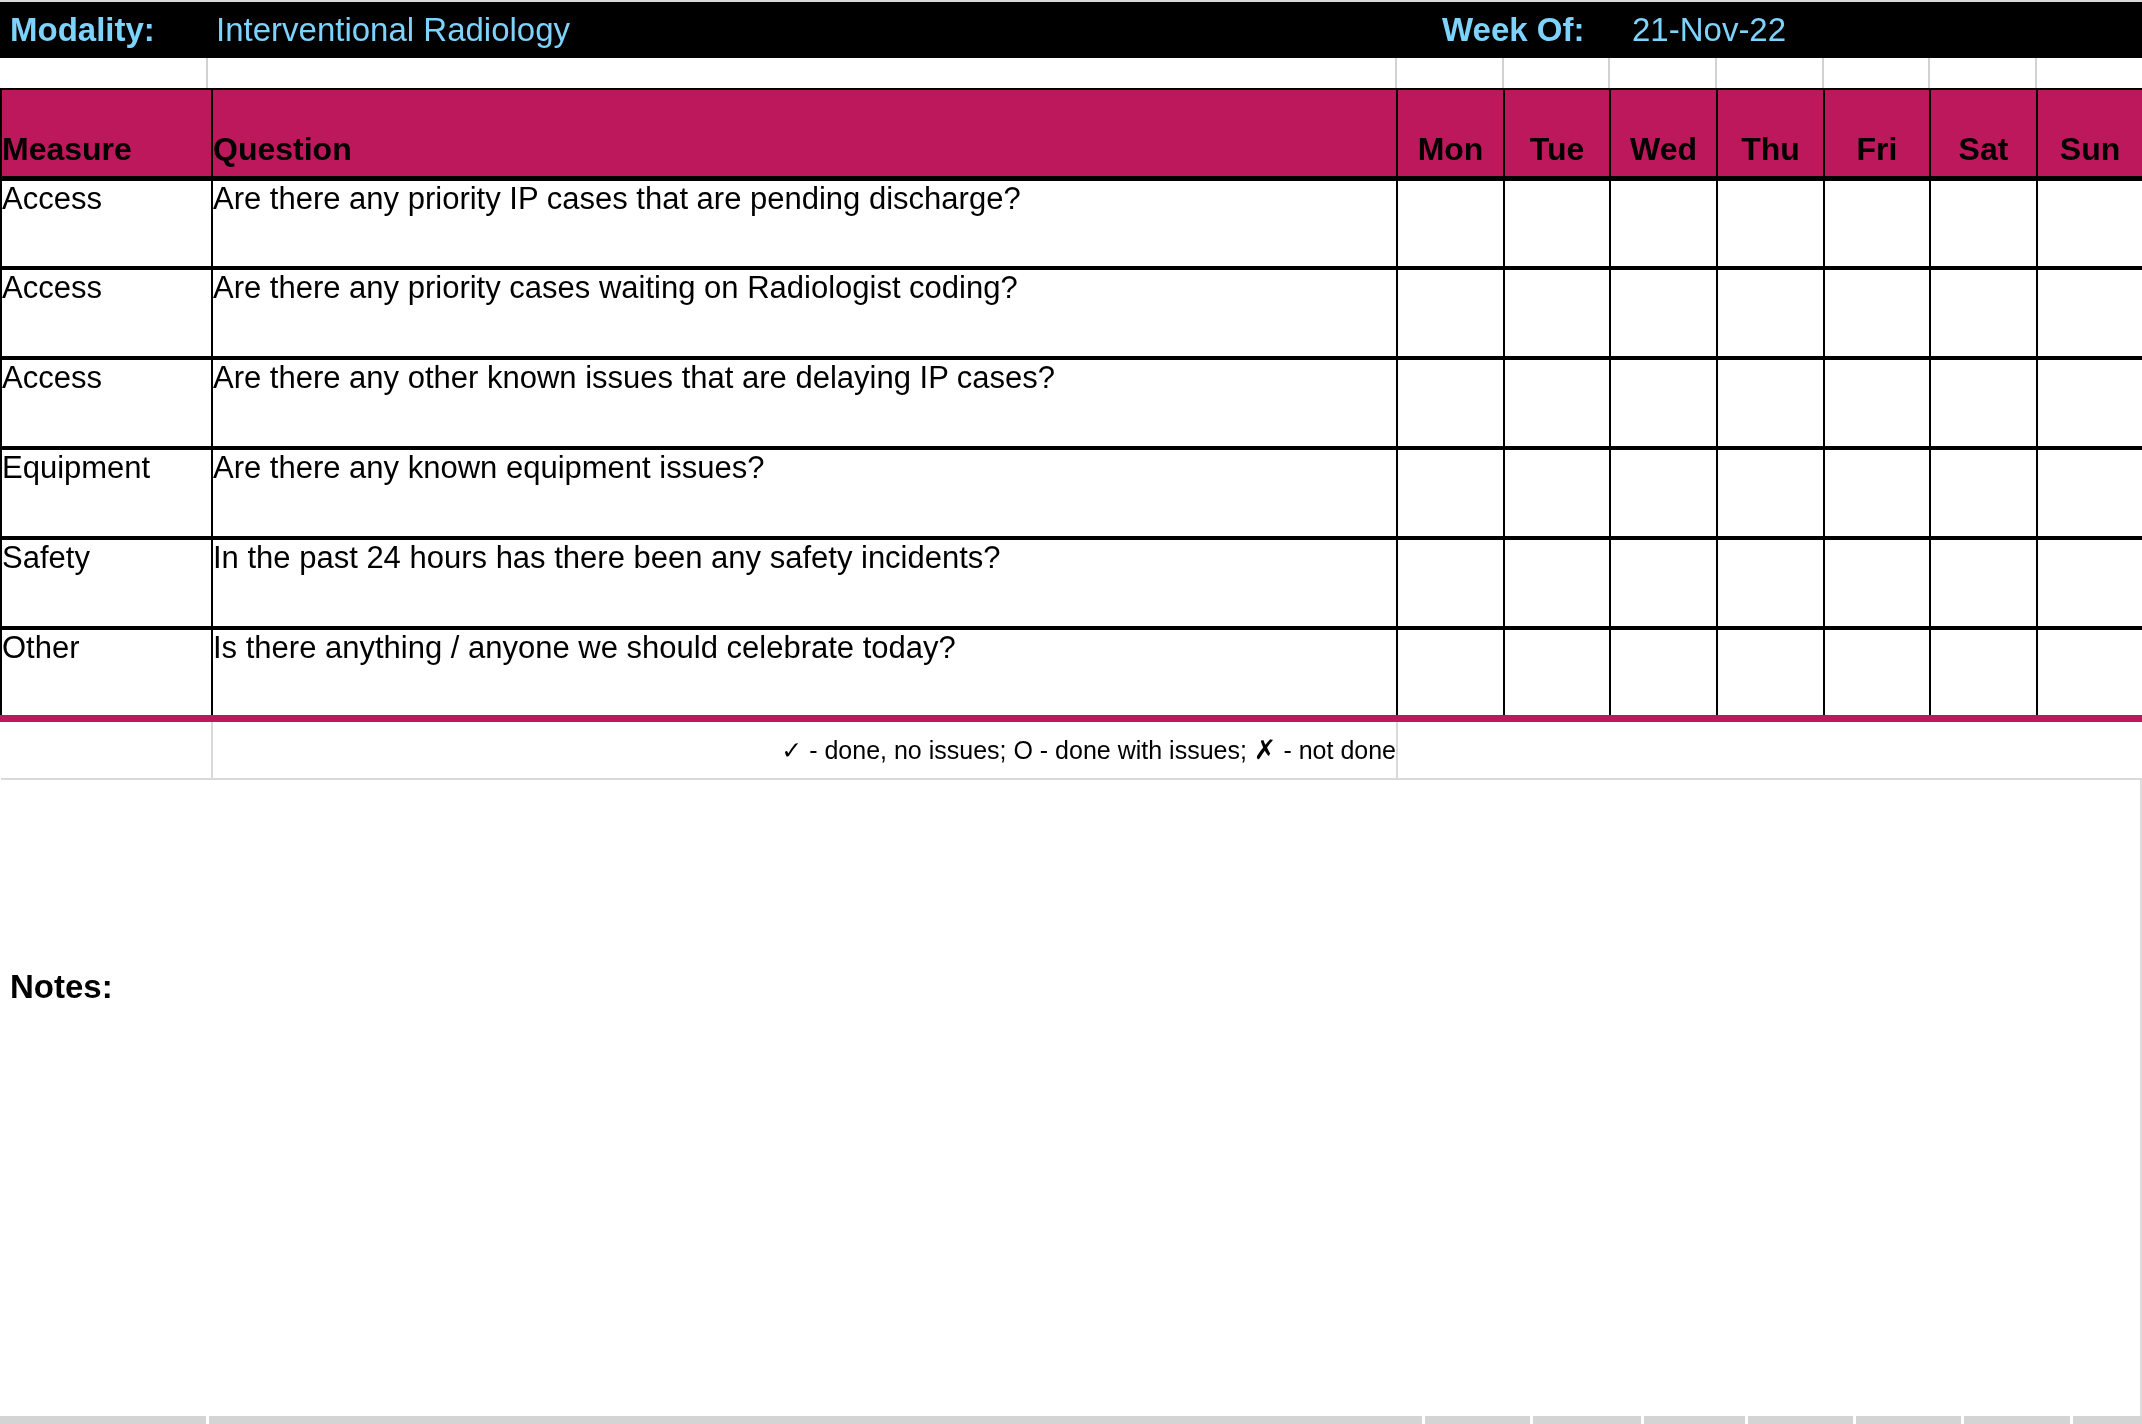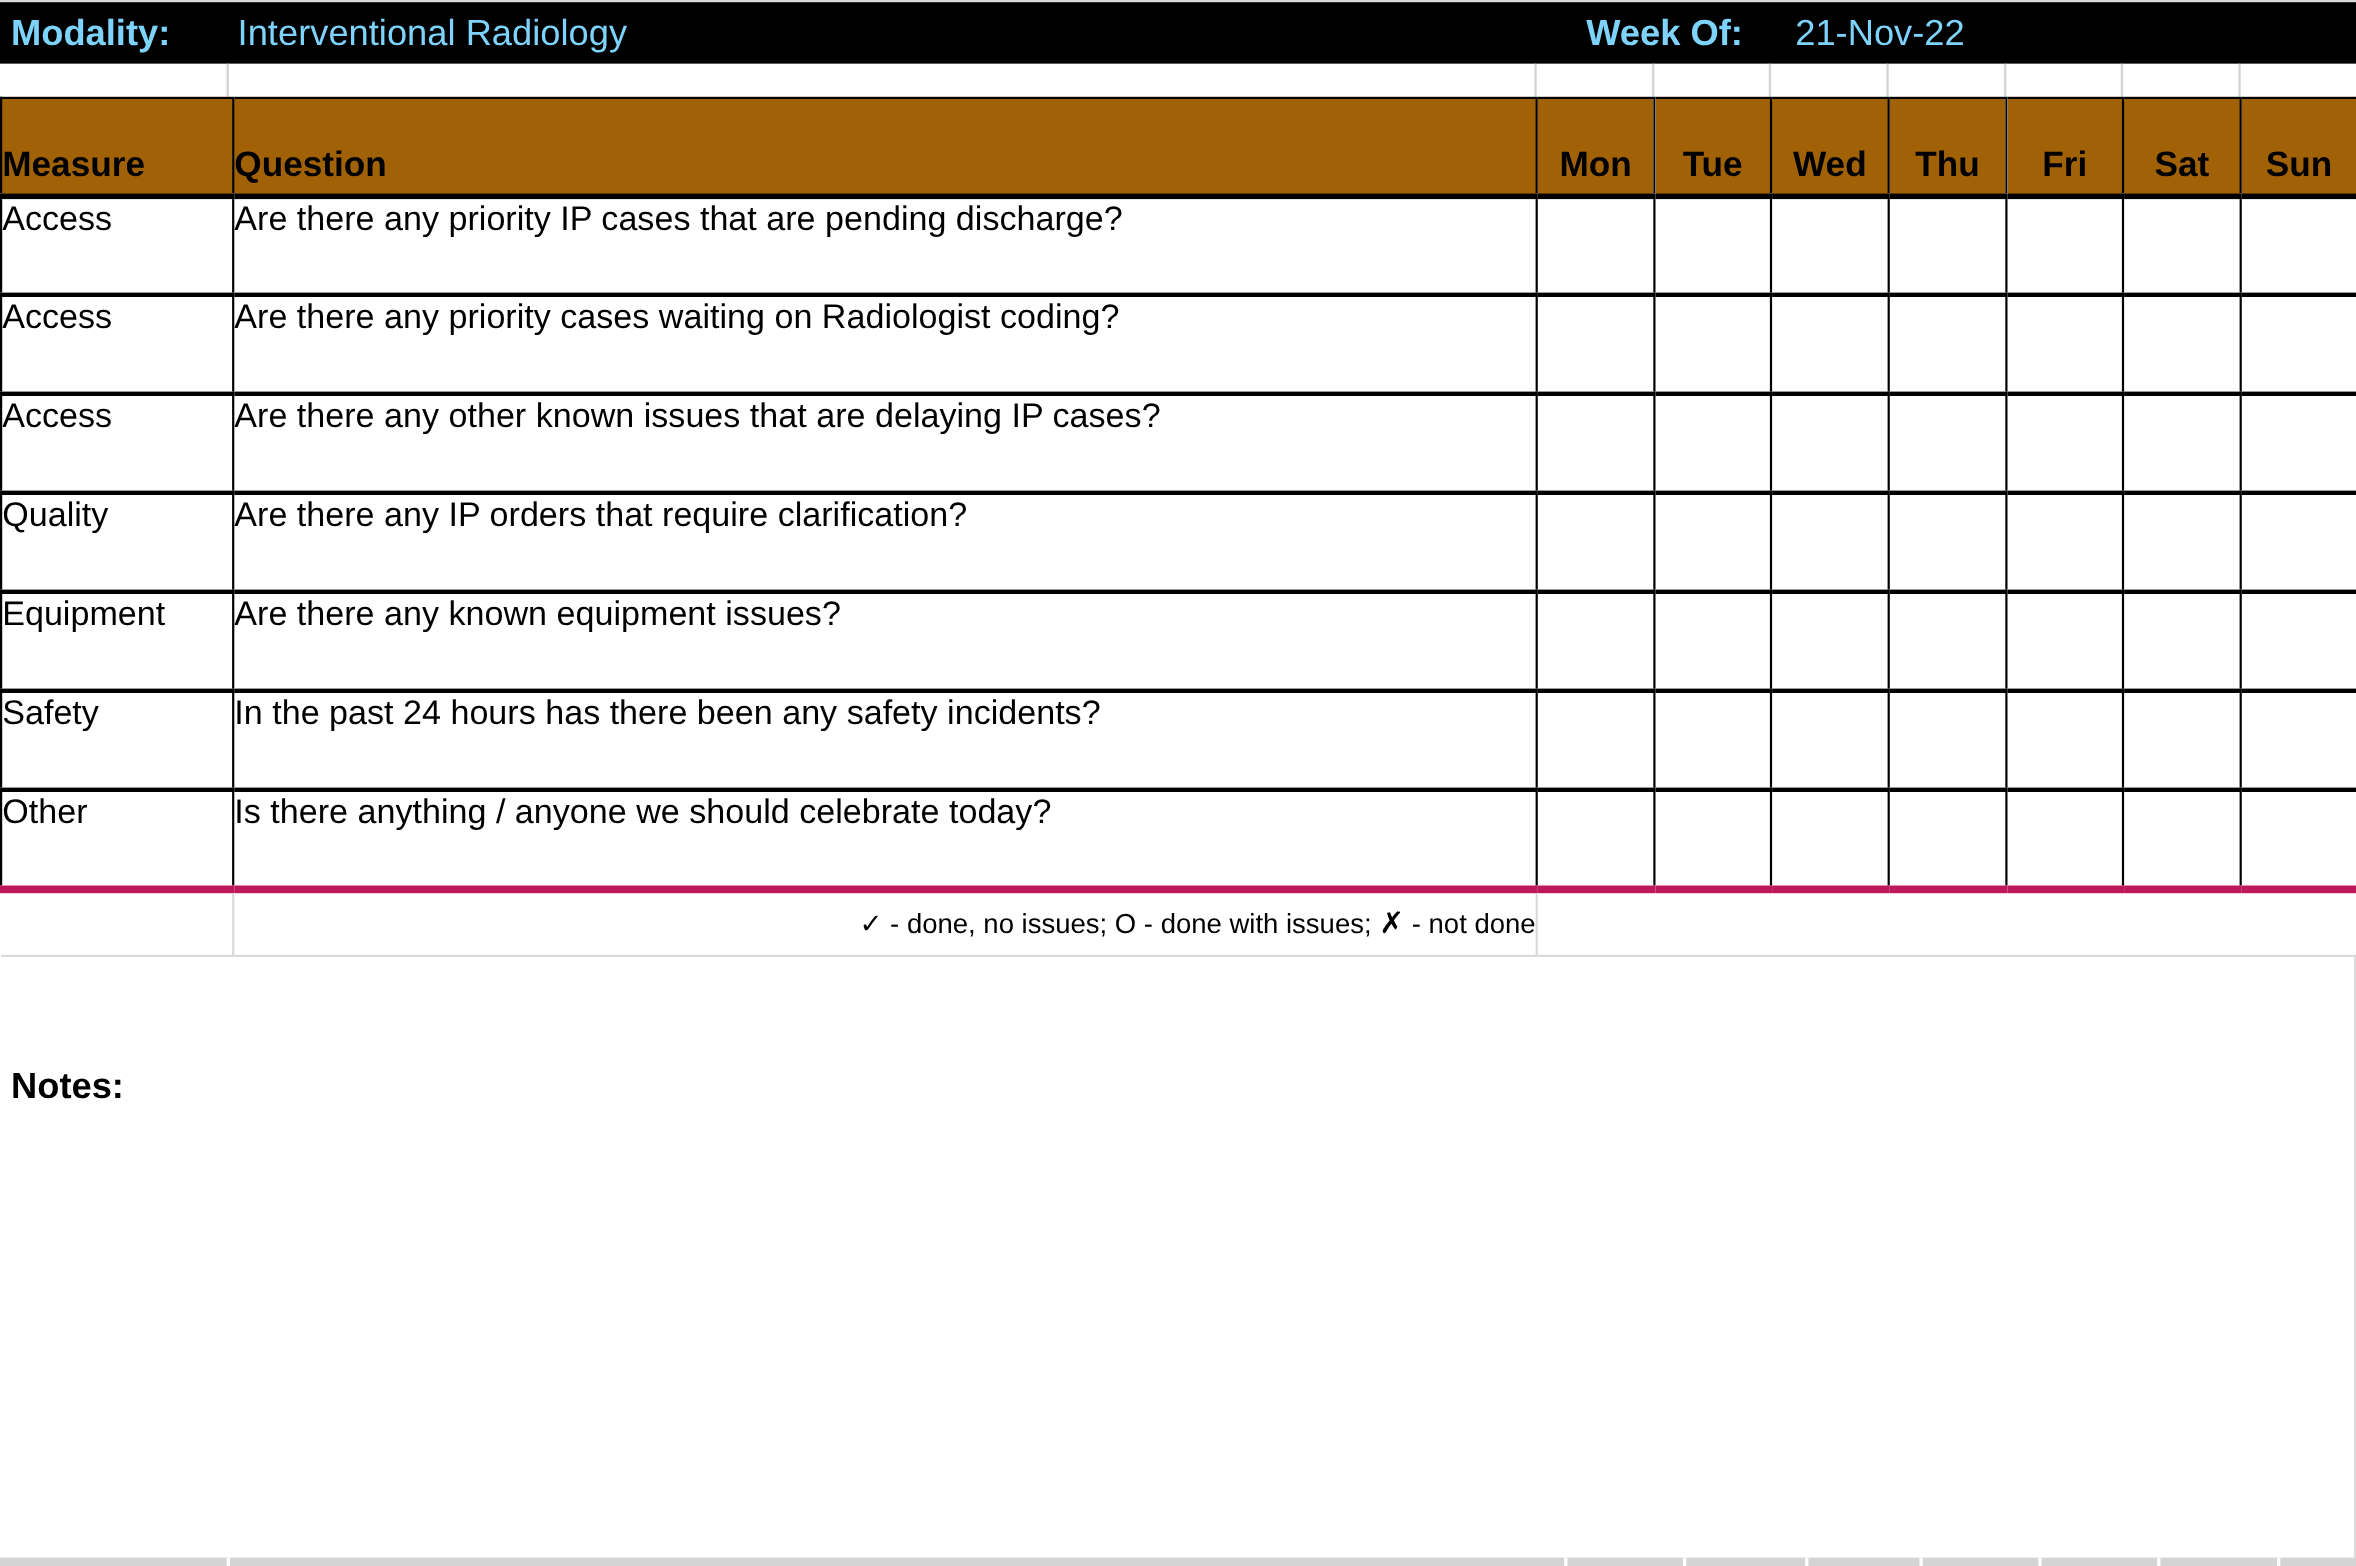--- a/index.html
+++ b/index.html
@@ -25,21 +25,21 @@
 
   
   table.grid{
     position:absolute;top:88px;left:0;width:2142px;
     border-collapse:collapse;table-layout:fixed;
   }
   table.grid th,table.grid td{box-sizing:border-box;padding:0;overflow:hidden;}
 
   
   tr.header-row th{
-    height:89px;background:#a16207;
+    height:89px;background:#be185d;
     border-top:2px solid #000;border-bottom:5px solid #000;border-left:2px solid #000;
     font-size:32px;font-weight:bold;vertical-align:bottom;padding-bottom:8px;
   }
   tr.header-row th:last-child{border-right:2px solid #be185d;}
   th.measure-h,th.question-h{text-align:left;padding-left:10px;}
   th.day-h{text-align:center;}
 
   
   tbody.rows td{
     height:90px;background:#fff;
@@ -143,31 +143,20 @@
           <td class="question-cell">Are there any other known issues that are delaying IP cases?</td>
           <td class="day-cell"></td>
           <td class="day-cell"></td>
           <td class="day-cell"></td>
           <td class="day-cell"></td>
           <td class="day-cell"></td>
           <td class="day-cell"></td>
           <td class="day-cell"></td>
         </tr>
         <tr>
-          <td class="measure-cell">Quality</td>
-          <td class="question-cell">Are there any IP orders that require clarification?</td>
-          <td class="day-cell"></td>
-          <td class="day-cell"></td>
-          <td class="day-cell"></td>
-          <td class="day-cell"></td>
-          <td class="day-cell"></td>
-          <td class="day-cell"></td>
-          <td class="day-cell"></td>
-        </tr>
-        <tr>
           <td class="measure-cell">Equipment</td>
           <td class="question-cell">Are there any known equipment issues?</td>
           <td class="day-cell"></td>
           <td class="day-cell"></td>
           <td class="day-cell"></td>
           <td class="day-cell"></td>
           <td class="day-cell"></td>
           <td class="day-cell"></td>
           <td class="day-cell"></td>
         </tr>

